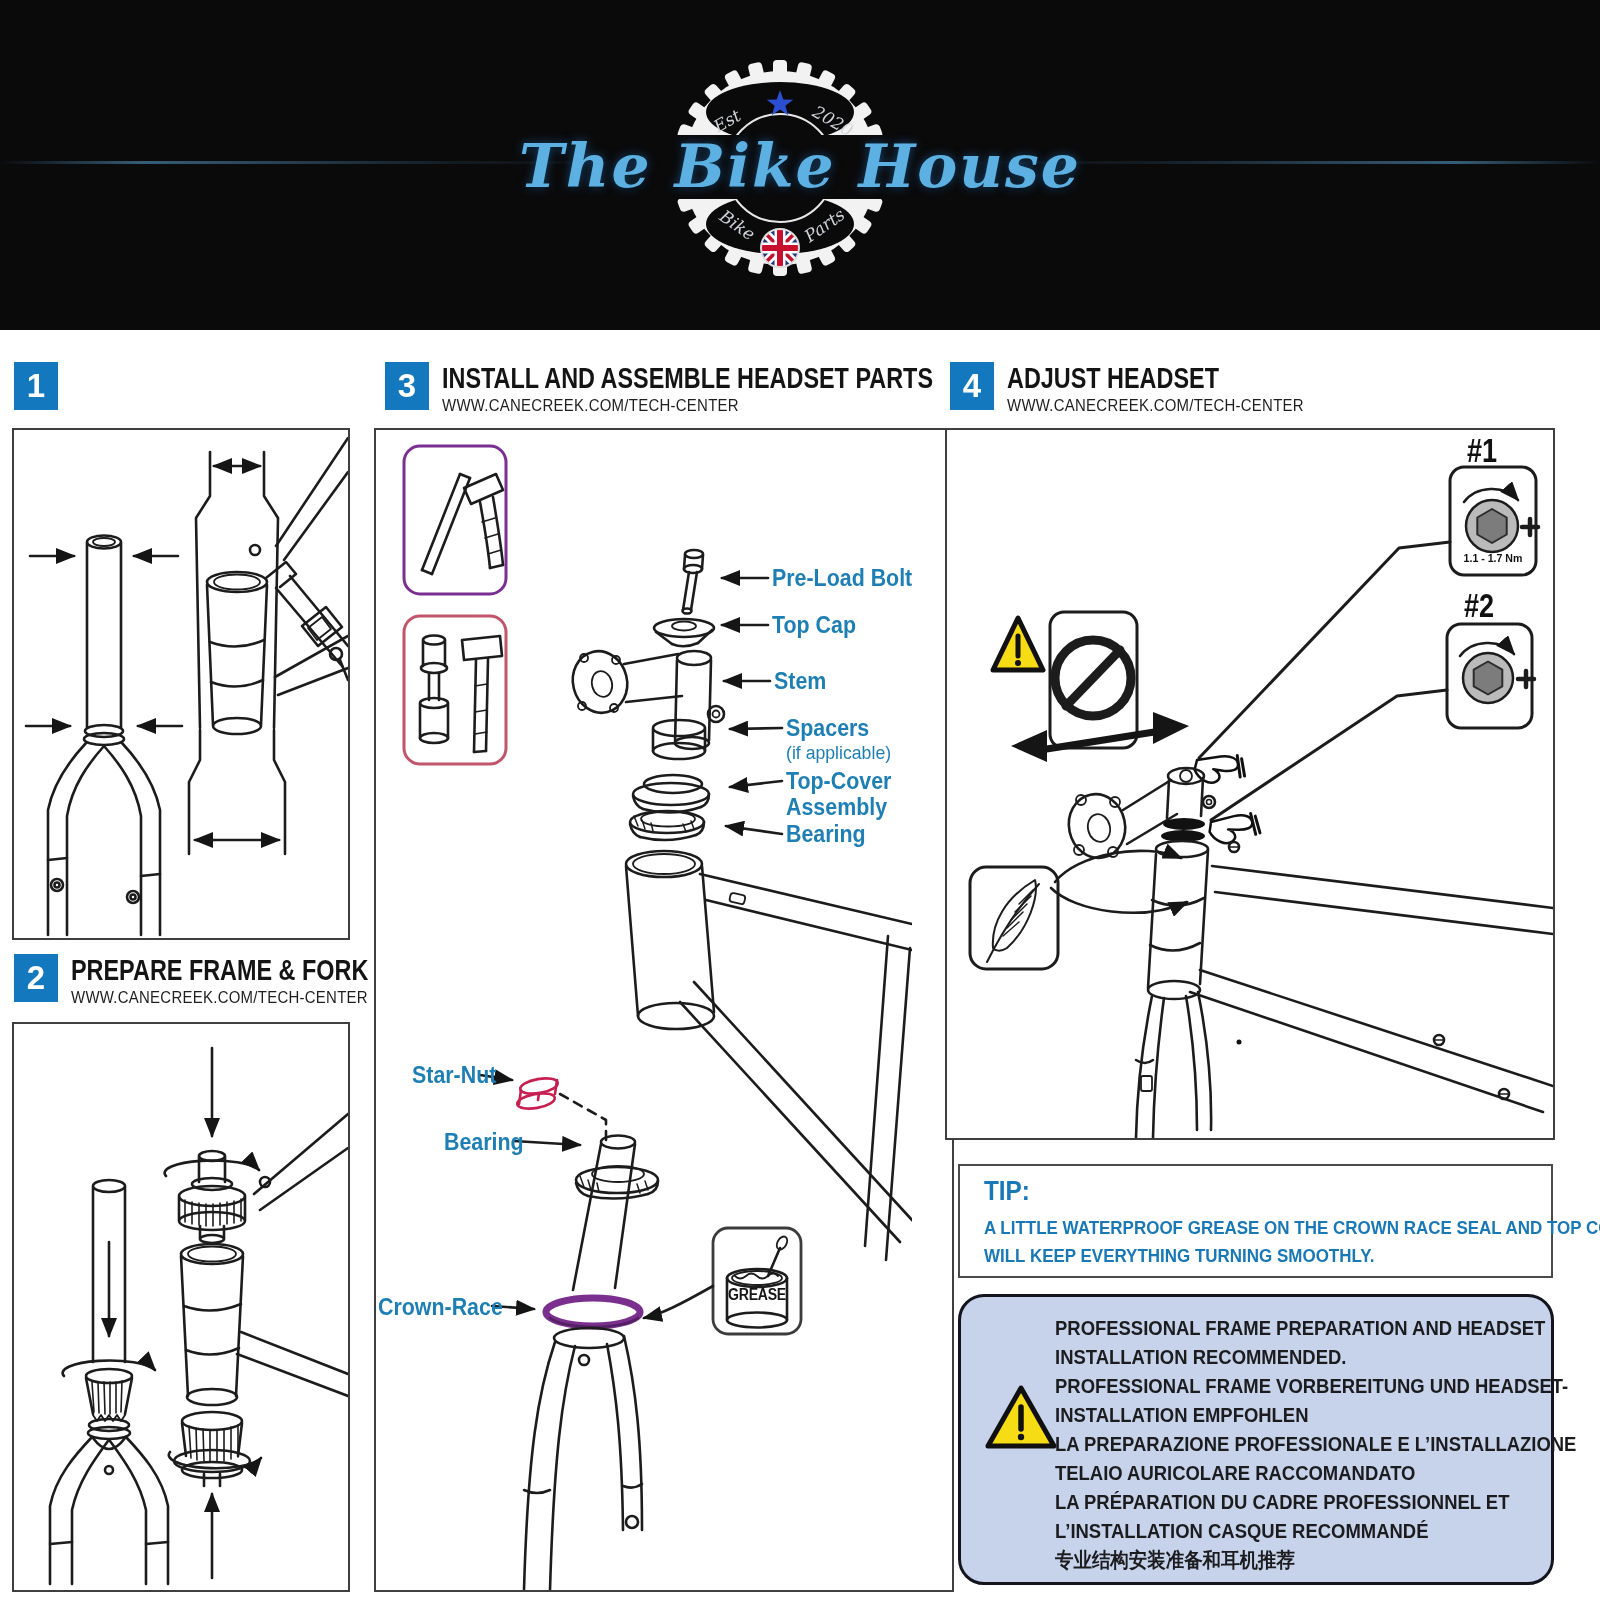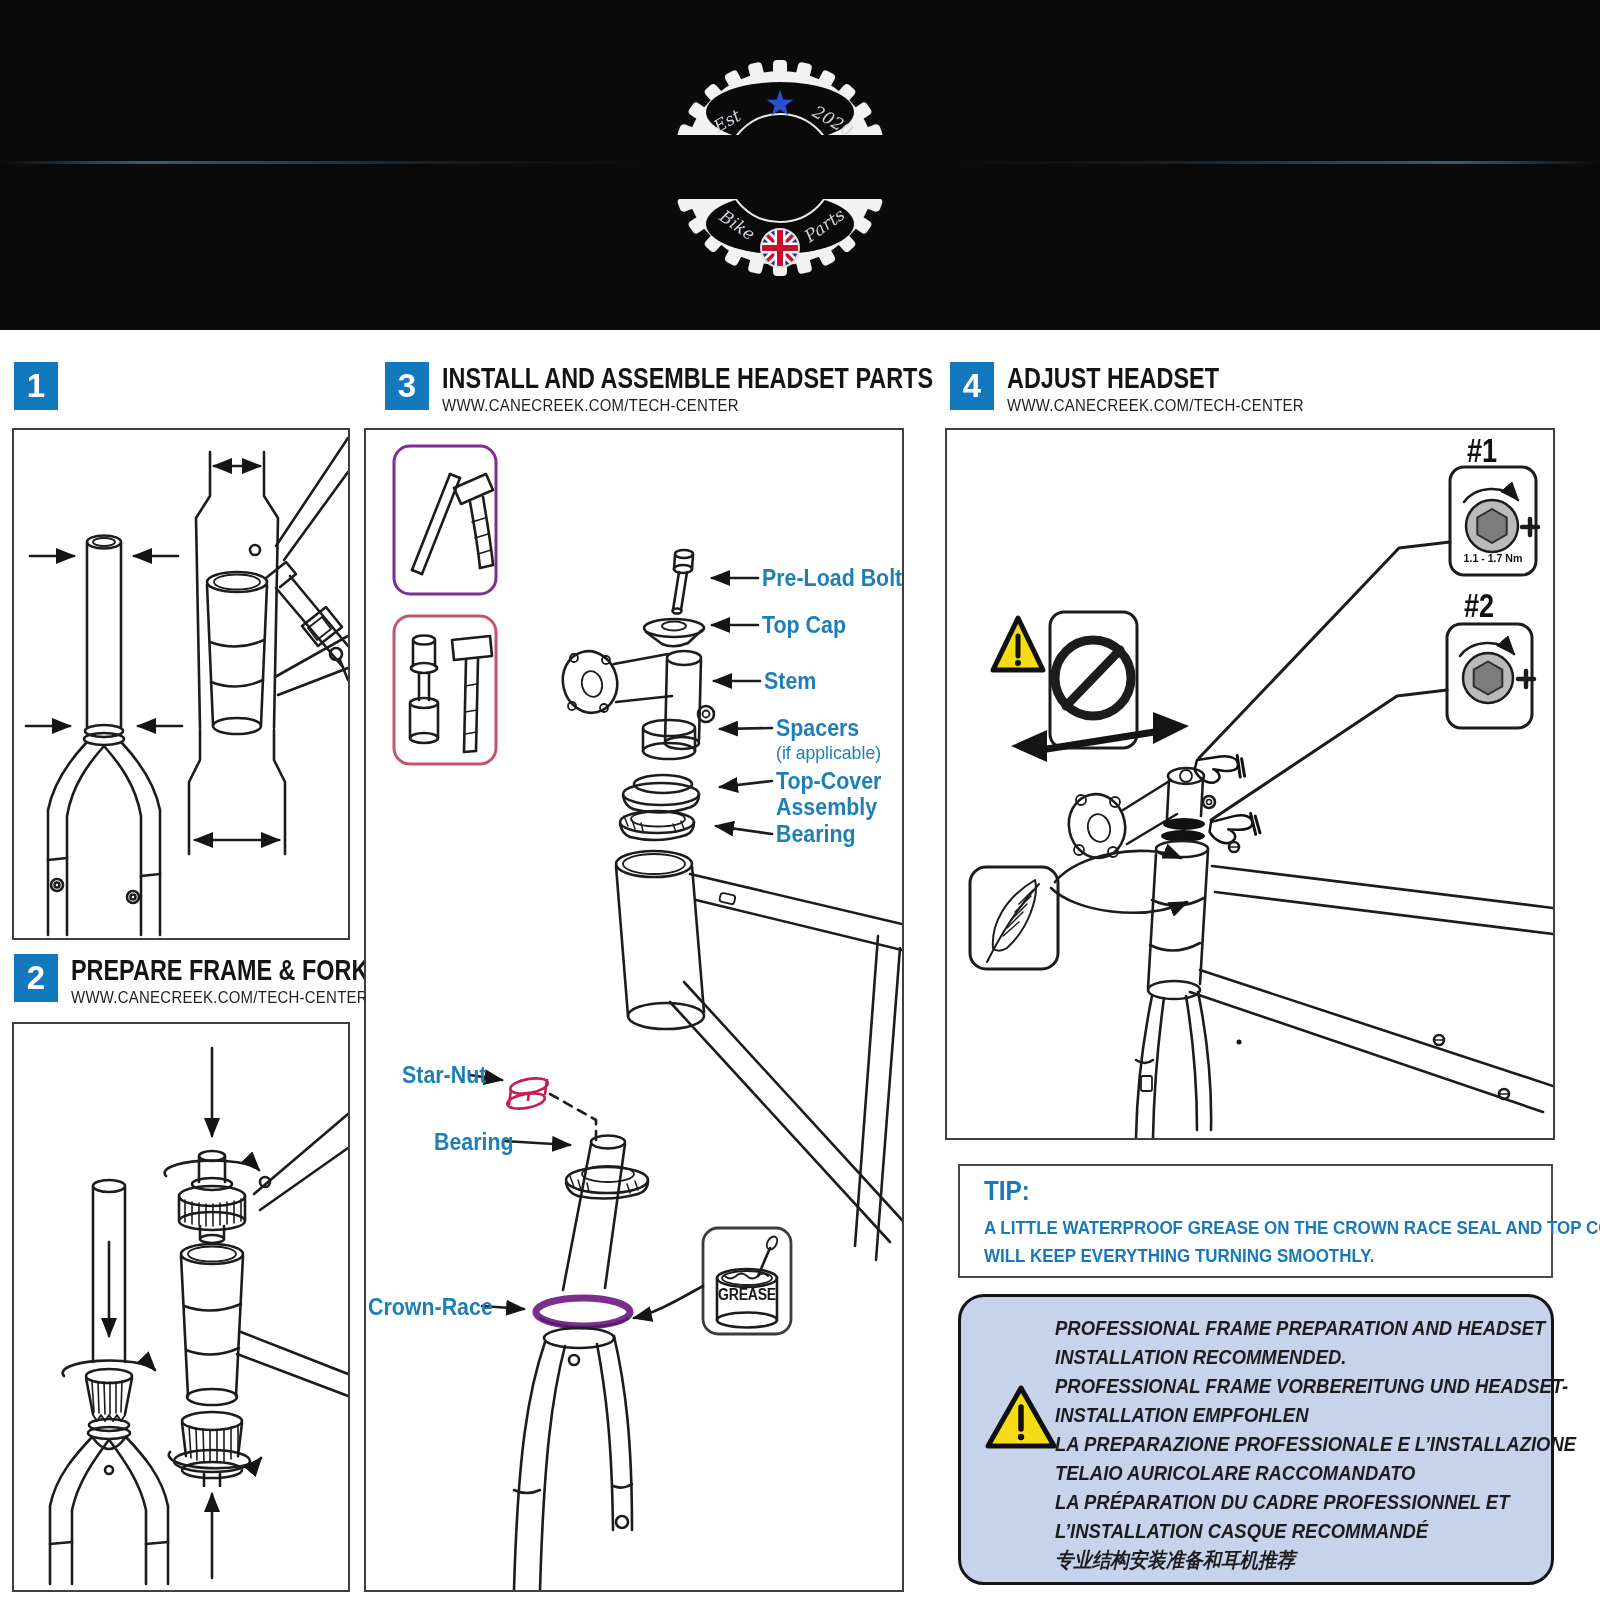--- a/index.html
+++ b/index.html
@@ -22,21 +22,21 @@
   .stxt{display:flex;flex-direction:column;}
   .stitle{font-size:30px;font-weight:700;color:#141414;line-height:31px;white-space:nowrap;
     transform:scaleX(.78);transform-origin:0 0;}
   .surl{margin-top:3px;font-size:17px;font-weight:500;color:#1f1f1f;white-space:nowrap;
     transform:scaleX(.88);transform-origin:0 0;letter-spacing:.3px;}
 
   
   .panel{position:absolute;border:2px solid #3f3f3f;background:#fff;}
   #panel1{left:12px;top:428px;width:334px;height:508px;}
   #panel2{left:12px;top:1022px;width:334px;height:566px;}
-  #panel3{left:364px;top:428px;width:536px;height:1160px;}
+  #panel3{left:374px;top:428px;width:536px;height:1160px;padding-left:40px;}
   #panel4{left:945px;top:428px;width:606px;height:708px;}
   .art{position:absolute;left:0;top:0;}
 
   
   .lbl{position:absolute;color:#1d7fb5;font-size:23px;font-weight:600;white-space:nowrap;
     transform:scaleX(.93);transform-origin:0 0;}
   .lbl-sm{font-size:19px;font-weight:500;}
   .hash{position:absolute;font-size:33px;font-weight:700;color:#111;transform:scaleX(.82);transform-origin:0 0;}
   .torque{position:absolute;font-size:11.5px;font-weight:700;color:#111;text-align:center;white-space:nowrap;
     transform:scaleX(.92);transform-origin:50% 0;}
@@ -46,21 +46,21 @@
   
   #tipbox{position:absolute;left:958px;top:1164px;width:591px;height:110px;border:2.5px solid #4a4a4a;background:#fff;}
   .tip-h{position:absolute;left:24px;top:10px;font-size:27px;font-weight:700;color:#1878b8;
     transform:scaleX(.9);transform-origin:0 0;}
   .tip-b{position:absolute;left:24px;font-size:17.5px;font-weight:600;color:#1878b8;white-space:nowrap;
     transform:scaleX(.97);transform-origin:0 0;}
   #tipl1{top:52px;}
   #tipl2{top:80px;}
 
   #notice{position:absolute;left:958px;top:1294px;width:590px;height:285px;background:#c6d3eb;
-    border:3px solid #14141f;border-radius:26px;font-style:italic;}
+    border:3px solid #14141f;border-radius:26px;}
   .notice-tri{position:absolute;left:22px;top:86px;}
   .notice-text{position:absolute;left:94px;top:16px;}
   .nline{font-size:20.5px;font-weight:600;color:#1c1c1e;line-height:29px;white-space:nowrap;
     transform:scaleX(.9);transform-origin:0 0;}
 </style>
 </head>
 <body>
 
 <div class="page">
 
@@ -119,20 +119,21 @@
           <line x1="-19" y1="61" x2="19" y2="99" stroke="#c8102e" stroke-width="3.5"></line>
           <line x1="19" y1="61" x2="-19" y2="99" stroke="#c8102e" stroke-width="3.5"></line>
           <line x1="0" y1="61" x2="0" y2="99" stroke="#fff" stroke-width="11"></line>
           <line x1="-19" y1="80" x2="19" y2="80" stroke="#fff" stroke-width="11"></line>
           <line x1="0" y1="61" x2="0" y2="99" stroke="#c8102e" stroke-width="6"></line>
           <line x1="-19" y1="80" x2="19" y2="80" stroke="#c8102e" stroke-width="6"></line>
         </g>
         <circle cx="0" cy="80" r="19" fill="none" stroke="#ddd" stroke-width="2"></circle>
       </g>
     </svg>
+    <div class="brand">The Bike House</div>
   </header>
 
   <div class="shead" style="left:14px;top:362px;">
     <div class="snum">1</div>
   </div>
   <div class="shead" style="left:385px;top:362px;">
     <div class="snum">3</div>
     <div class="stxt">
       <div class="stitle">INSTALL AND ASSEMBLE HEADSET PARTS</div>
       <div class="surl">WWW.CANECREEK.COM/TECH-CENTER</div>

